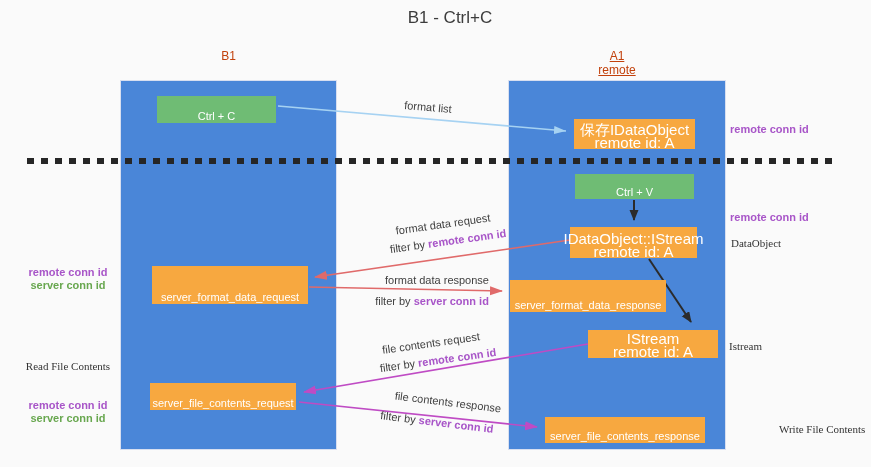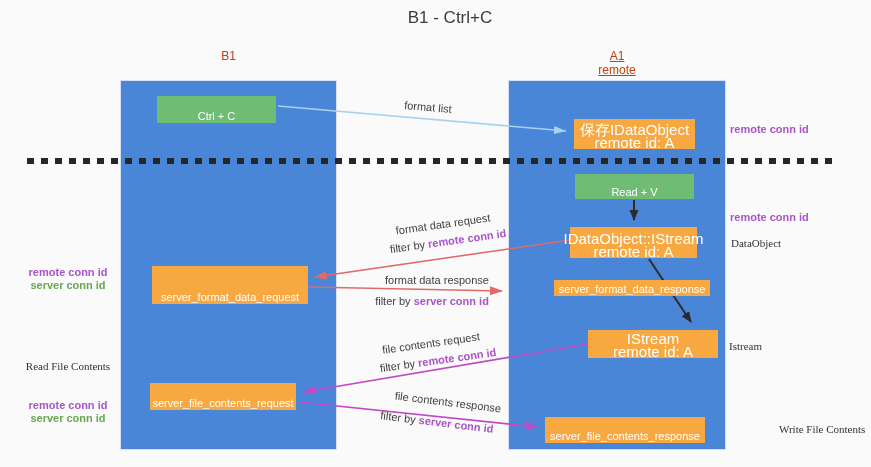--- a/index.html
+++ b/index.html
@@ -91,33 +91,33 @@
   <div class="abs node green" style="left:157px;top:96px;width:119px;height:27px;">
     <span>Ctrl + C</span>
   </div>
 
   <div class="abs node orange two-line" style="left:574px;top:119px;width:121px;height:30px;">
     <span>保存IDataObject</span>
     <span>remote id: A</span>
   </div>
 
   <div class="abs node green" style="left:575px;top:174px;width:119px;height:25px;">
-    <span>Read + V</span>
+    <span>Ctrl + V</span>
   </div>
 
   <div class="abs node orange two-line" style="left:570px;top:227px;width:127px;height:31px;">
     <span>IDataObject::IStream</span>
     <span>remote id: A</span>
   </div>
 
   <div class="abs node orange" style="left:152px;top:266px;width:156px;height:38px;">
     <span>server_format_data_request</span>
   </div>
 
-  <div class="abs node orange" style="left:510px;top:280px;width:156px;height:16px;margin-left:44px;">
+  <div class="abs node orange" style="left:510px;top:280px;width:156px;height:32px;">
     <span>server_format_data_response</span>
   </div>
 
   <div class="abs node orange two-line" style="left:588px;top:330px;width:130px;height:28px;">
     <span>IStream</span>
     <span>remote id: A</span>
   </div>
 
   <div class="abs node orange" style="left:150px;top:383px;width:146px;height:27px;">
     <span>server_file_contents_request</span>

